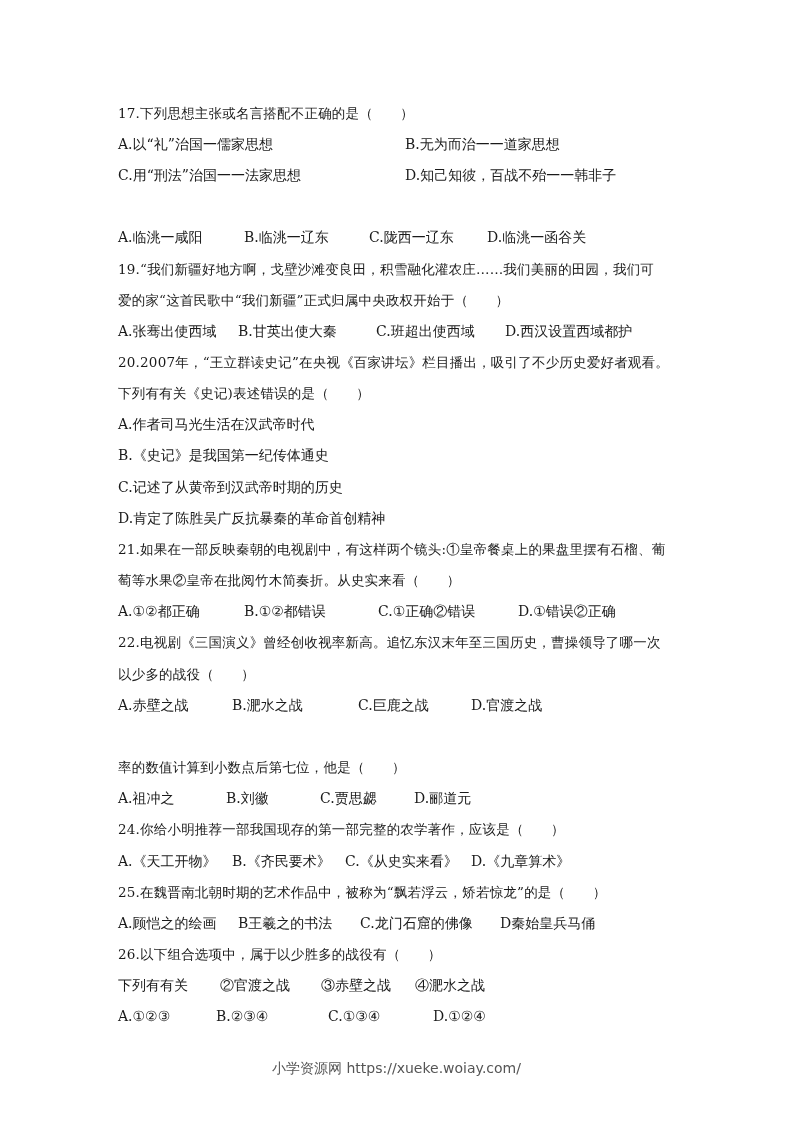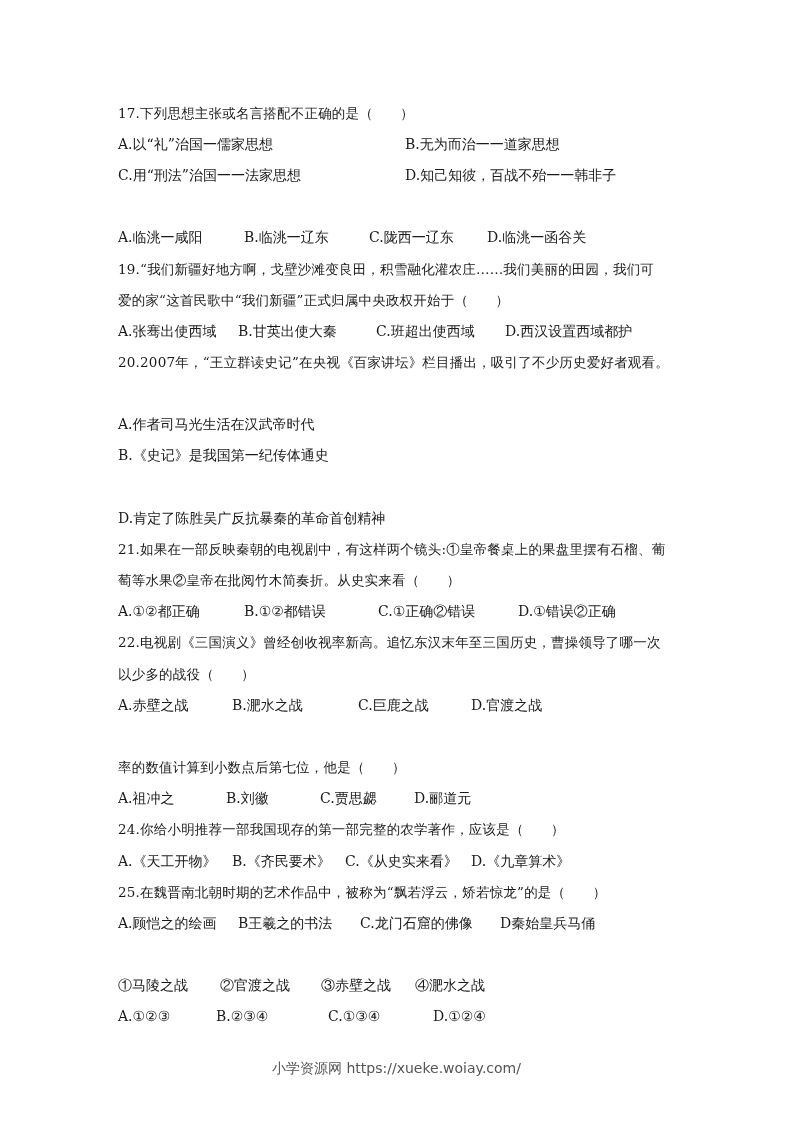--- a/index.html
+++ b/index.html
@@ -28,22 +28,24 @@
   <div class="opt" style="top:228px;left:487px">D.临洮一函谷关</div>
 
   <div class="line" style="top:260px">19.“我们新疆好地方啊，戈壁沙滩变良田，积雪融化灌农庄……我们美丽的田园，我们可</div>
   <div class="line" style="top:291px">爱的家“这首民歌中“我们新疆”正式归属中央政权开始于（　　）</div>
   <div class="opt" style="top:322px;left:118px">A.张骞出使西域</div>
   <div class="opt" style="top:322px;left:238px">B.甘英出使大秦</div>
   <div class="opt" style="top:322px;left:376px">C.班超出使西域</div>
   <div class="opt" style="top:322px;left:505px">D.西汉设置西域都护</div>
 
   <div class="line" style="top:353px">20.2007年，“王立群读史记”在央视《百家讲坛》栏目播出，吸引了不少历史爱好者观看。</div>
+  <div class="line" style="top:384px">下列有有关《史记)表述错误的是（　　）</div>
   <div class="opt" style="top:415px;left:118px">A.作者司马光生活在汉武帝时代</div>
   <div class="opt" style="top:446px;left:118px">B.《史记》是我国第一纪传体通史</div>
+  <div class="opt" style="top:478px;left:118px">C.记述了从黄帝到汉武帝时期的历史</div>
   <div class="opt" style="top:509px;left:118px">D.肯定了陈胜吴广反抗暴秦的革命首创精神</div>
 
   <div class="line" style="top:540px">21.如果在一部反映秦朝的电视剧中，有这样两个镜头:①皇帝餐桌上的果盘里摆有石榴、葡</div>
   <div class="line" style="top:571px">萄等水果②皇帝在批阅竹木简奏折。从史实来看（　　）</div>
   <div class="opt" style="top:602px;left:118px">A.①②都正确</div>
   <div class="opt" style="top:602px;left:244px">B.①②都错误</div>
   <div class="opt" style="top:602px;left:378px">C.①正确②错误</div>
   <div class="opt" style="top:602px;left:518px">D.①错误②正确</div>
 
   <div class="line" style="top:633px">22.电视剧《三国演义》曾经创收视率新高。追忆东汉末年至三国历史，曹操领导了哪一次</div>
@@ -64,21 +66,22 @@
   <div class="opt" style="top:852px;left:232px">B.《齐民要术》</div>
   <div class="opt" style="top:852px;left:345px">C.《从史实来看》</div>
   <div class="opt" style="top:852px;left:471px">D.《九章算术》</div>
 
   <div class="line" style="top:883px">25.在魏晋南北朝时期的艺术作品中，被称为“飘若浮云，矫若惊龙”的是（　　）</div>
   <div class="opt" style="top:914px;left:118px">A.顾恺之的绘画</div>
   <div class="opt" style="top:914px;left:238px">B王羲之的书法</div>
   <div class="opt" style="top:914px;left:360px">C.龙门石窟的佛像</div>
   <div class="opt" style="top:914px;left:500px">D秦始皇兵马俑</div>
 
-  <div class="opt" style="top:976px;left:118px">①马陵之战</div>
+  <div class="line" style="top:945px">26.以下组合选项中，属于以少胜多的战役有（　　）</div>
+  <div class="opt" style="top:976px;left:118px">下列有有关</div>
   <div class="opt" style="top:976px;left:220px">②官渡之战</div>
   <div class="opt" style="top:976px;left:321px">③赤壁之战</div>
   <div class="opt" style="top:976px;left:415px">④淝水之战</div>
   <div class="opt" style="top:1007px;left:118px">A.①②③</div>
   <div class="opt" style="top:1007px;left:216px">B.②③④</div>
   <div class="opt" style="top:1007px;left:328px">C.①③④</div>
   <div class="opt" style="top:1007px;left:433px">D.①②④</div>
 
   <div class="footer">小学资源网 https://xueke.woiay.com/</div>
 </div>

